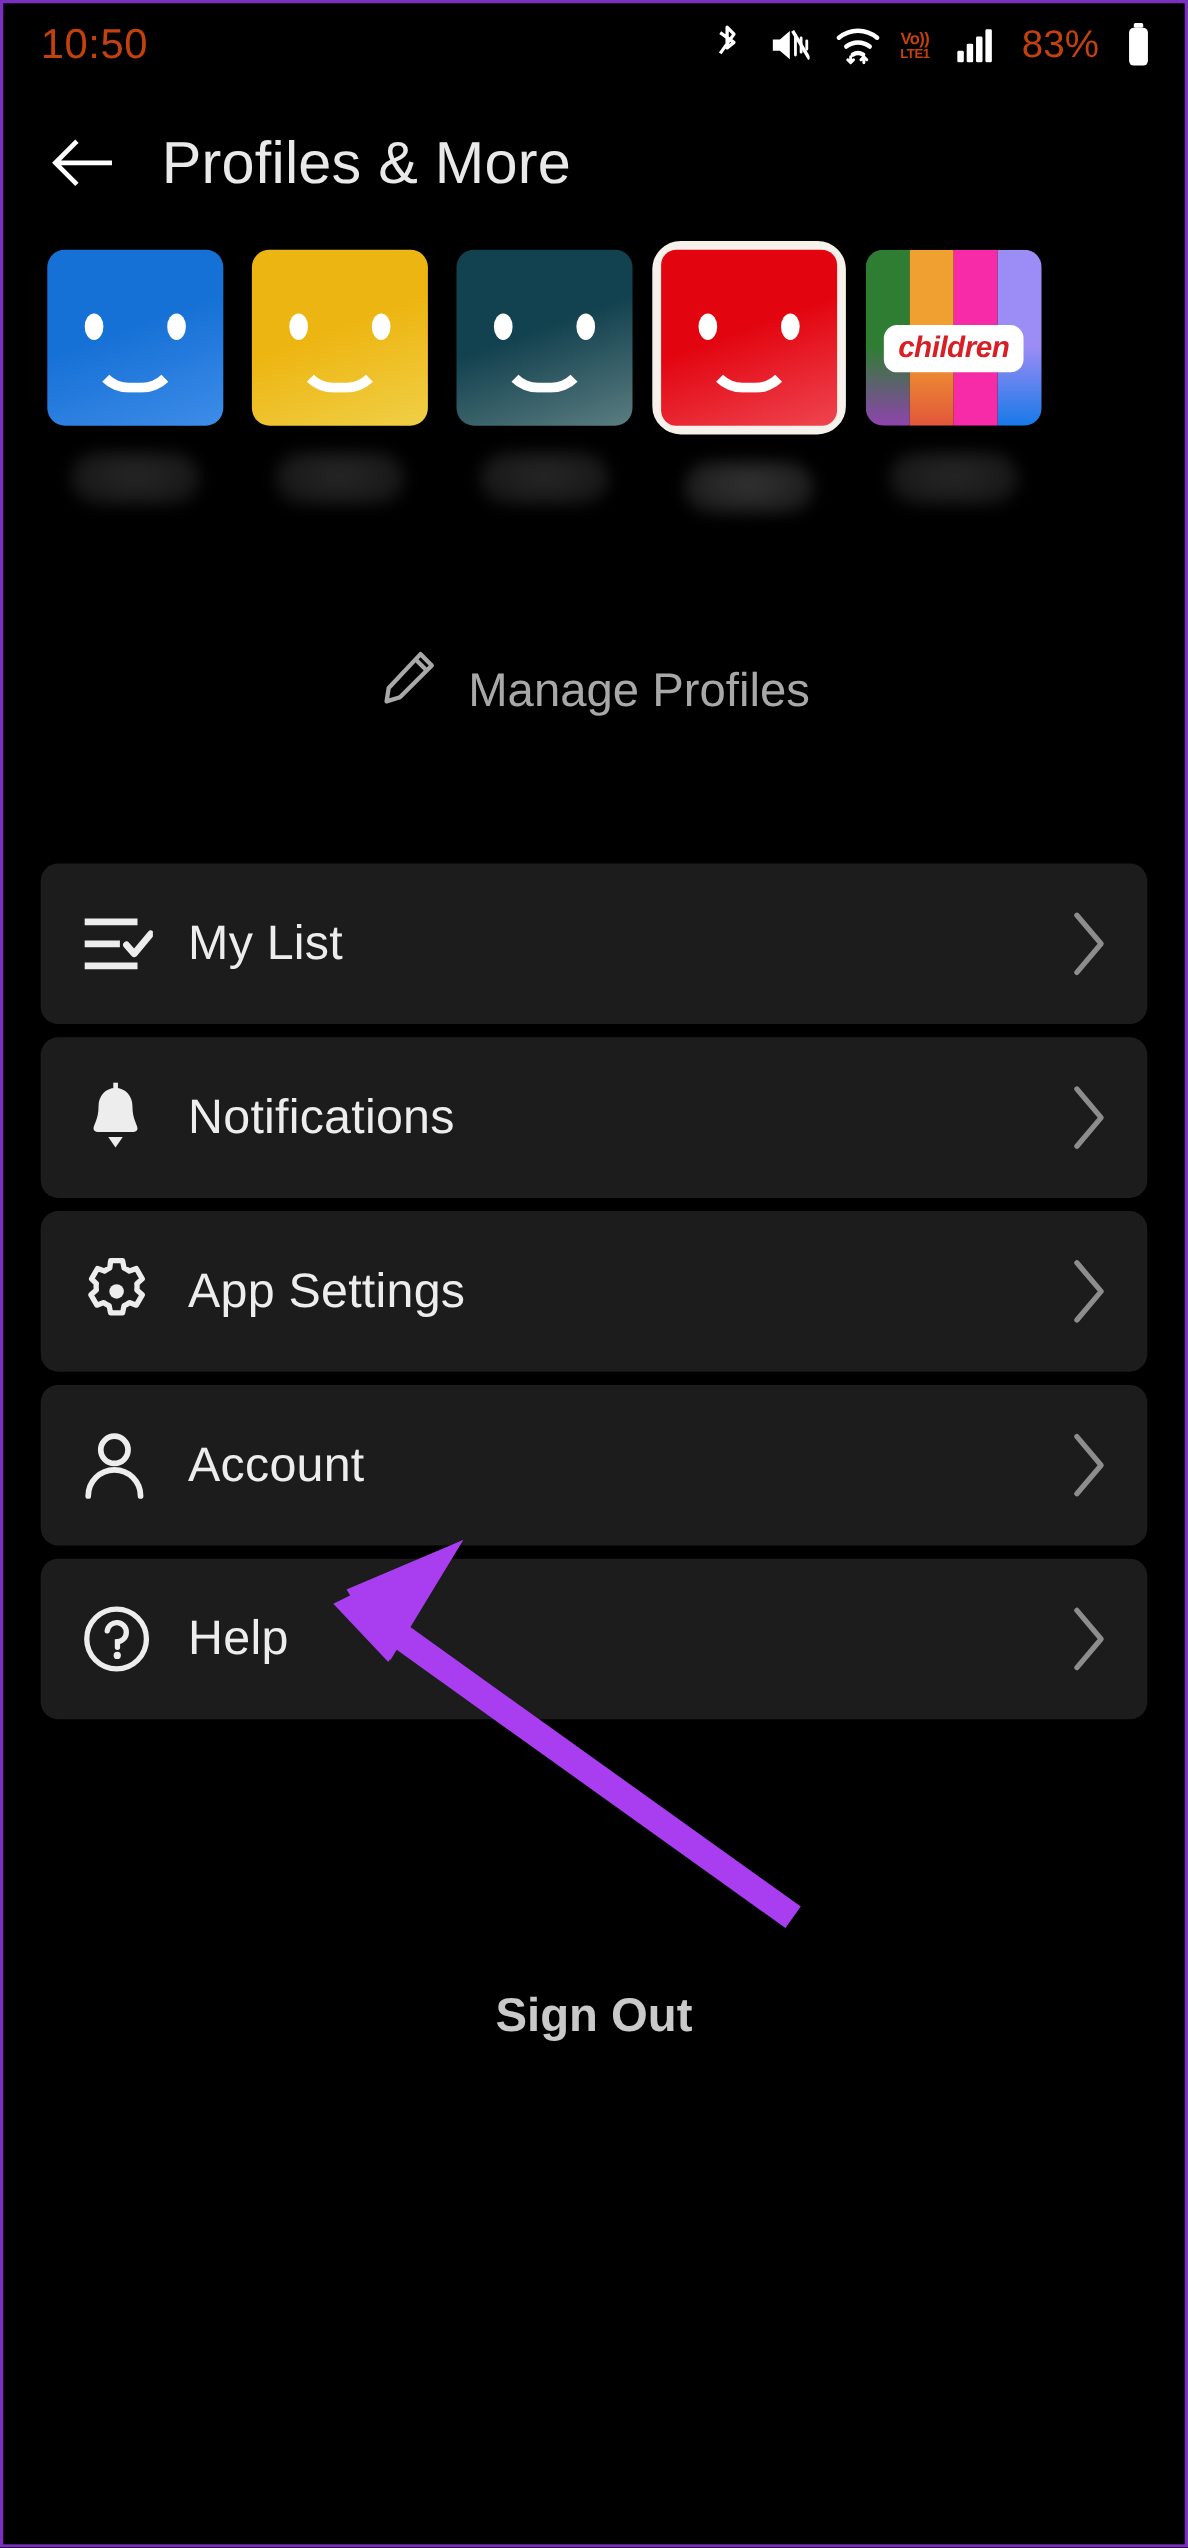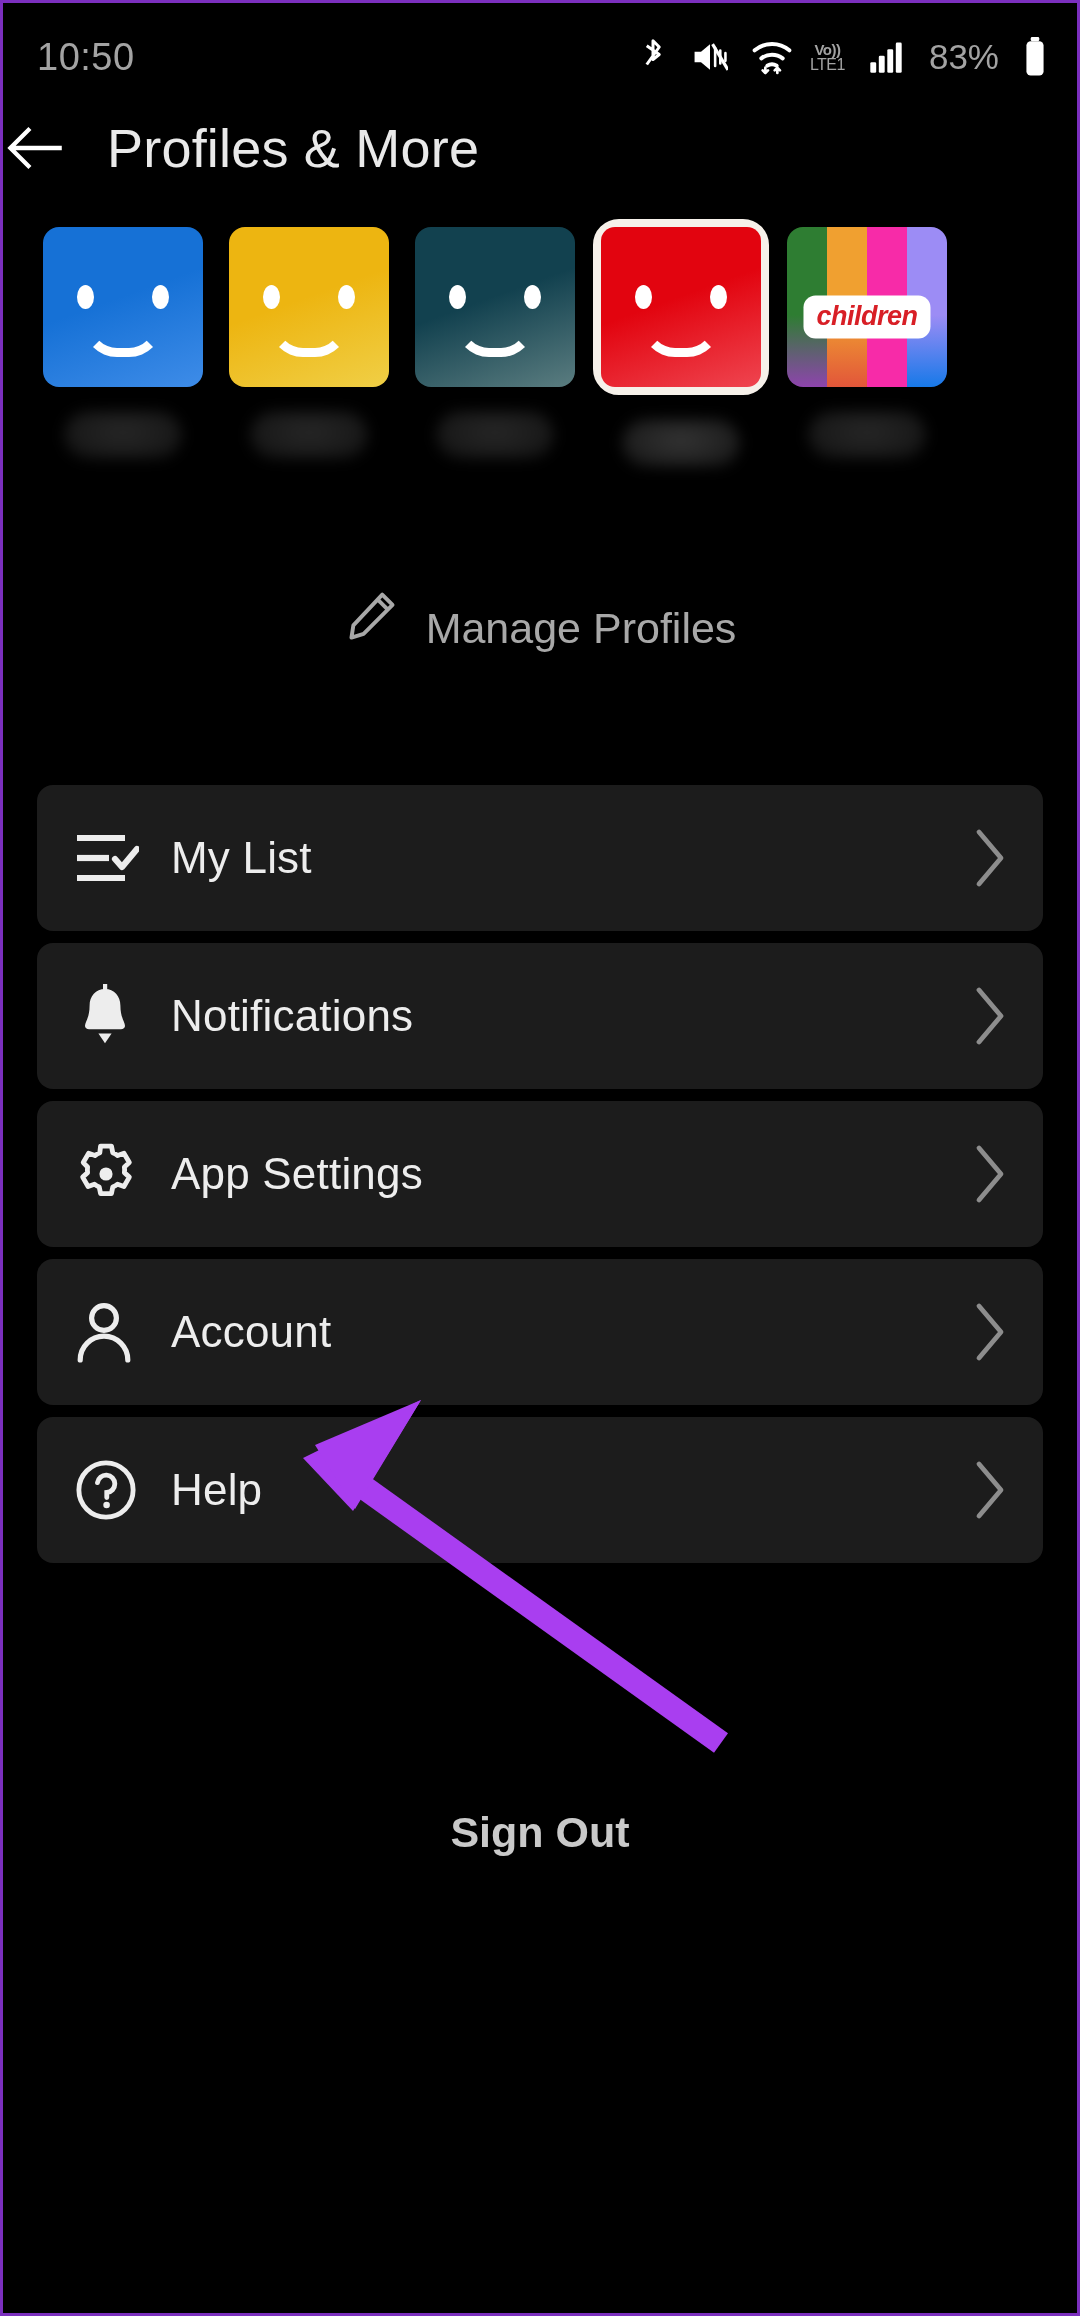--- a/index.html
+++ b/index.html
@@ -12,37 +12,37 @@
   .phone {
     position:relative;
     width:1080px; height:2316px;
     background:#000000;
     border:3px solid #7b2fbe;
     overflow:hidden;
   }
 
   
   .statusbar {
-    position:absolute; top:16px; left:0; right:0; height:76px;
+    position:absolute; top:0; left:0; right:0; height:76px;
     display:flex; align-items:center; justify-content:space-between;
     padding:0 30px 0 34px;
-    color:#a3a3a3;
+    color:#c2410c;
   }
   .status-time { font-size:38px; letter-spacing:.5px; font-weight:400; }
   .status-right { display:flex; align-items:center; gap:24px; }
   .sicon { display:block; }
   .volte-wrap { display:flex; flex-direction:column; align-items:center; line-height:1; margin-left:-6px; }
   .volte-top { font-size:15px; font-weight:700; letter-spacing:-.5px; }
-  .volte-bot { font-size:16px; font-weight:400; letter-spacing:-.5px; }
+  .volte-bot { font-size:12px; font-weight:700; letter-spacing:-.5px; }
   .batt-pct { font-size:35px; font-weight:400; margin-left:2px; }
 
   
   .header {
     position:absolute; top:90px; left:0; right:0; height:110px;
-    display:flex; align-items:center; gap:40px;
+    display:flex; align-items:center; padding-left:40px; gap:40px;
   }
   .back-btn { width:64px; height:64px; display:flex; align-items:center; justify-content:center; cursor:pointer; }
   .page-title { font-size:54px; color:#e9e9e9; font-weight:400; letter-spacing:.2px; }
 
   
   .profiles-strip {
     position:absolute; top:224px; left:0; right:0;
     display:flex; align-items:flex-start; padding-left:40px; gap:26px;
   }
   .profile-cell { width:160px; display:flex; flex-direction:column; align-items:center; cursor:pointer; }

